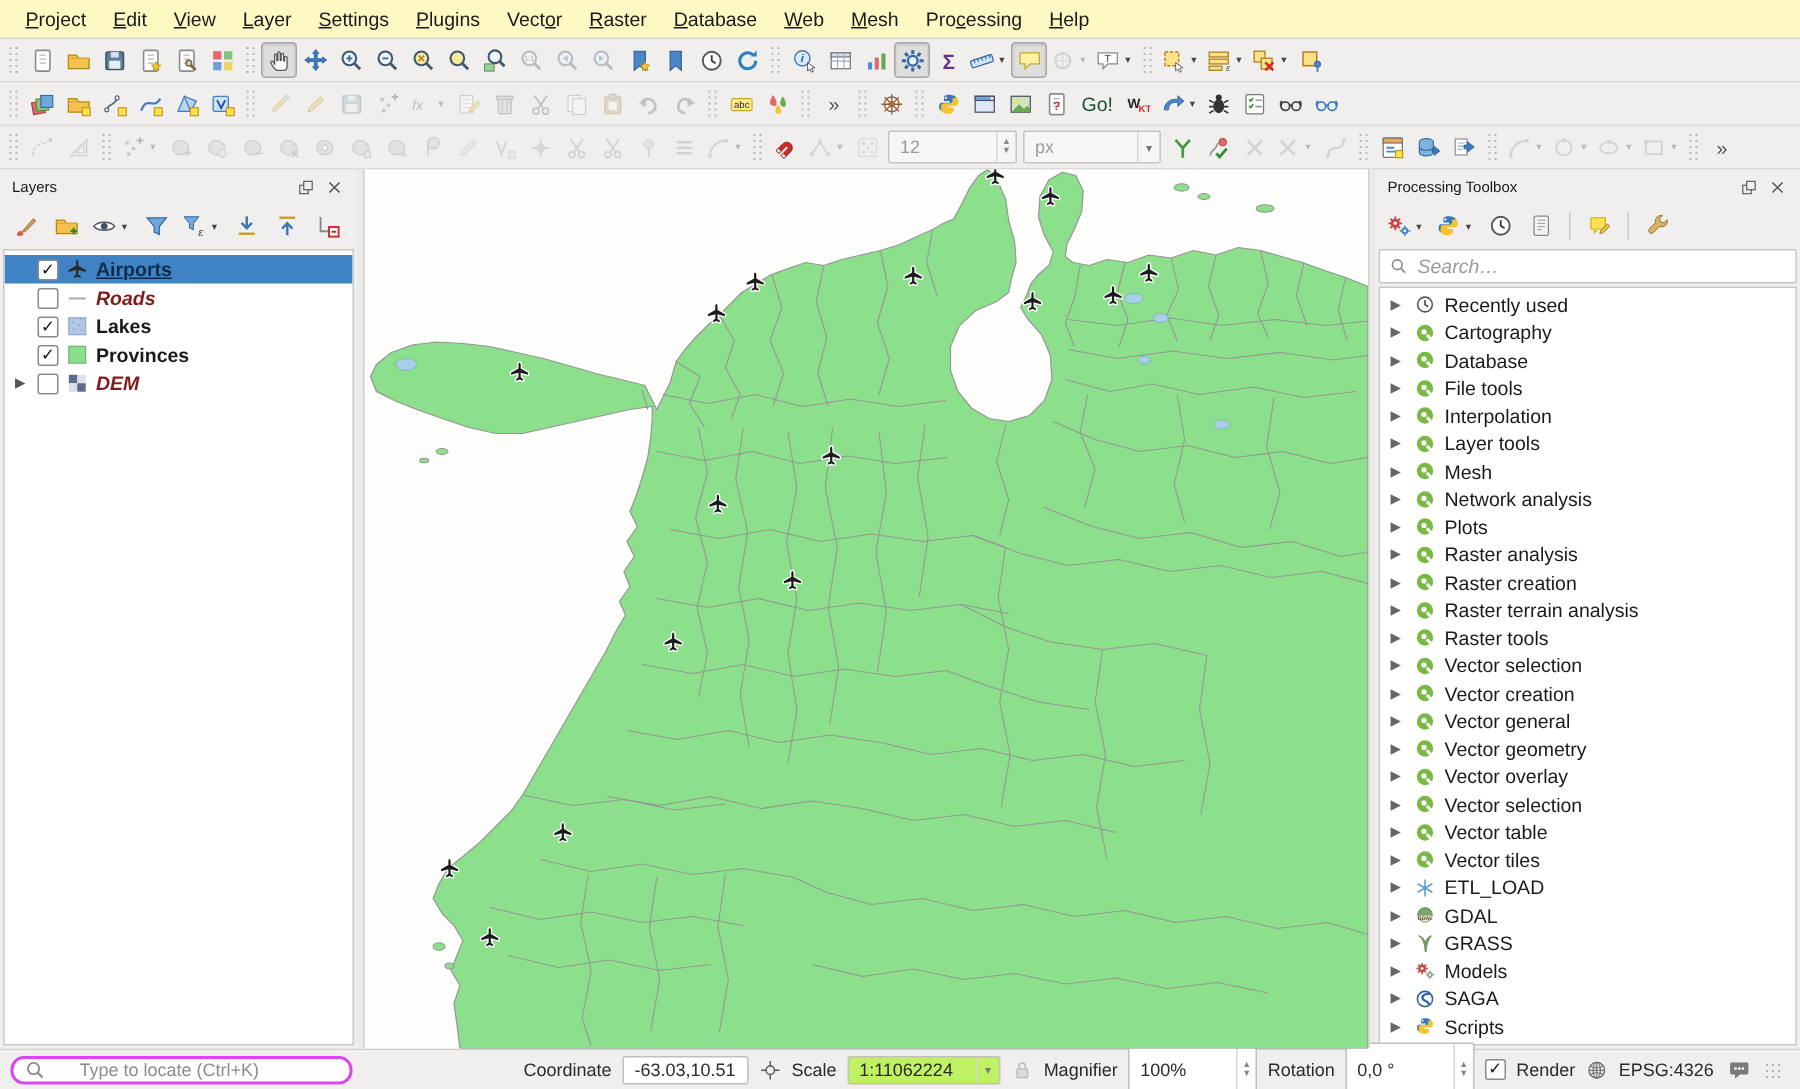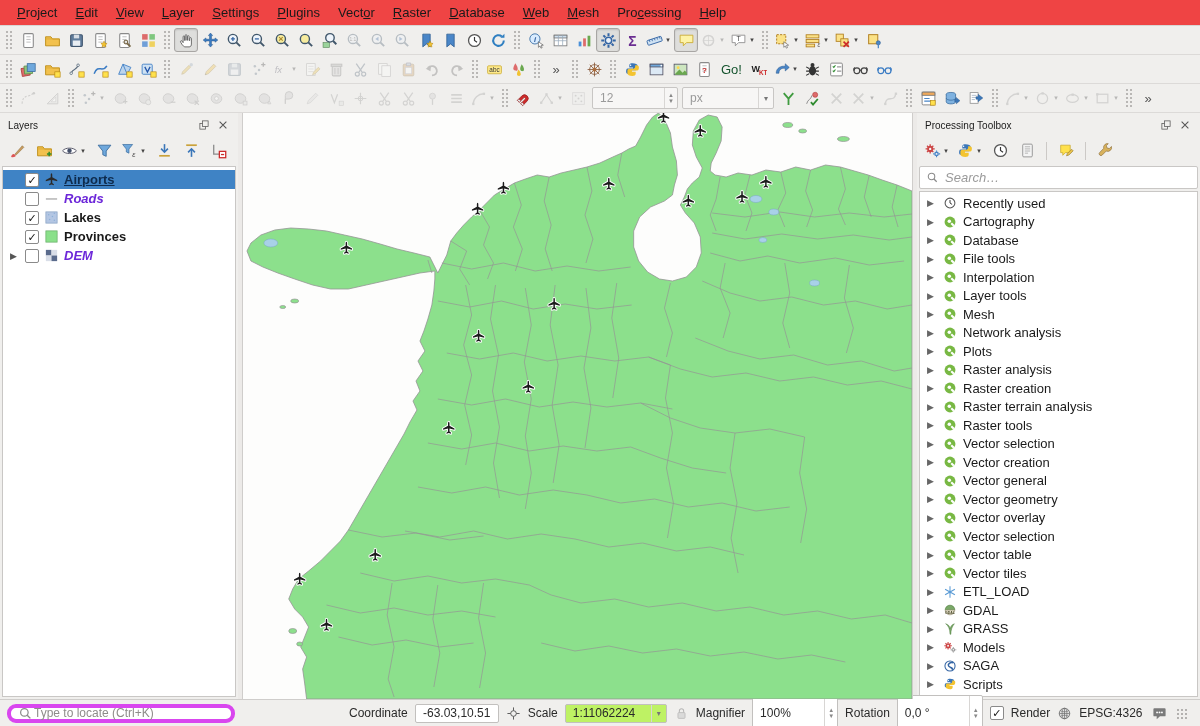--- a/index.html
+++ b/index.html
@@ -1,18 +1,18 @@
 <!DOCTYPE html>
 <html><head>
 <meta charset="utf-8">
 <style>
 *{box-sizing:border-box;margin:0;padding:0}
 html,body{width:1200px;height:726px;overflow:hidden}
 body{font-family:"Liberation Sans","DejaVu Sans",sans-serif;background:#f0efed;color:#1a1a1a}
-.menubar{height:26px;display:flex;align-items:center;padding:0 8px;background:#ef4444;border-bottom:1px solid #d8d6d4;font-size:13px}
+.menubar{height:26px;display:flex;align-items:center;padding:0 8px;background:#fef9c3;border-bottom:1px solid #d8d6d4;font-size:13px}
 .menu-item{padding:3px 9px;border-radius:3px;white-space:nowrap;cursor:default}
 .toolbar{height:29px;display:flex;align-items:center;background:#f0efed;border-bottom:1px solid #dcdad8;padding:0 2px;overflow:hidden}
 .thandle{width:8px;height:20px;margin:0 3px;background-image:radial-gradient(#b9b7b5 30%,transparent 32%);background-size:4px 4px;flex:none}
 .tsep{width:1px;height:18px;background:#ccc9c6;margin:0 4px;flex:none}
 .tbtn{height:24px;min-width:24px;display:flex;align-items:center;justify-content:center;border:1px solid transparent;border-radius:3px;gap:1px;padding:0 1px;flex:none}
 .tbtn.pressed{background:#dededc;border-color:#a8a6a4;box-shadow:inset 0 1px 2px rgba(0,0,0,.14)}
 .tbtn.disabled{opacity:.32}
 .tbtn .txt{font-size:13px;color:#14532d;padding:0 3px;white-space:nowrap}
 .tbtn .chev{font-size:13px;color:#555;padding:0 3px}
 .ddarrow{font-size:7px;color:#444;width:8px;text-align:center}
@@ -33,35 +33,35 @@
 .panel-btn{width:14px;height:14px;display:flex;align-items:center;justify-content:center}
 .panel-btn svg{width:12px;height:12px}
 .panel-toolbar{height:27px;display:flex;align-items:center;padding:0 5px;gap:3px}
 .layer-list{flex:1;background:#fff;border:1px solid #c9c7c5;margin:2px 2px 2px 2px;padding-top:3px;overflow:hidden}
 .layer-row{height:19px;display:flex;align-items:center;font-size:13px;font-weight:bold;padding-left:4px;gap:5px;cursor:default}
 .layer-row .expander{width:13px;font-size:9px;color:#555;text-align:center;flex:none}
 .layer-row.selected{background:#3f83c5}
 .layer-row.selected .layer-label{color:#0e2b4d}
 .layer-row .icon svg{width:15px;height:15px}
 .cb{width:14px;height:14px;background:#fff;border:1px solid #8a8a8a;border-radius:2px;font-size:11px;line-height:12px;text-align:center;color:#111;font-weight:bold;flex:none}
-.dim{color:#6d28d9}
+.dim{color:#7f1d1d}
 .italic{font-style:italic}
 .underline{text-decoration:underline}
 .proc-search{height:23px;margin:2px 2px 0 2px;background:#fff;border:1px solid #c9c7c5;border-radius:2px;display:flex;align-items:center;padding:0 6px;gap:6px}
 .proc-search .icon svg{width:13px;height:13px}
 .proc-search input{border:none;outline:none;flex:1;font-size:13px;font-style:italic;color:#a16207;background:transparent}
 .proc-search input::placeholder{color:#9a9a9a;font-style:italic}
 .toolbox-tree{flex:1;background:#fff;border:1px solid #c9c7c5;margin:2px 2px 2px 2px;overflow:hidden;padding-top:2px}
 .tree-row{height:18.5px;display:flex;align-items:center;gap:6px;padding-left:7px;font-size:13px;cursor:default}
 .tree-row .expander{width:10px;color:#666;font-size:9px;flex:none}
 .tree-row .icon svg{width:14px;height:14px}
 .map-canvas{flex:1;background:#fdfdfc;position:relative;border-left:1px solid #cfcdcb;border-right:1px solid #cfcdcb}
 .map-canvas svg{width:100%;height:100%;display:block}
 .statusbar{height:27px;display:flex;align-items:center;gap:7px;padding:0 7px;background:#f0efed;border-top:1px solid #cfcdcb;font-size:12px;color:#2a2a2a}
-.locator{width:228px;height:19px;background:#fff;border:4px solid #d946ef;border-radius:9px;display:flex;align-items:center;padding:0 7px;gap:1px;flex:none}
+.locator{width:228px;height:19px;background:#fff;border:2px solid #d946ef;border-radius:9px;display:flex;align-items:center;padding:0 7px;gap:22px;flex:none}
 .locator .icon svg{width:12px;height:12px}
 .locator input{border:none;outline:none;flex:1;font-size:12px;color:#444;background:transparent}
 .locator input::placeholder{color:#8e8c8a}
 .sb-spacer{width:100px;flex:none}
 .sb-label{white-space:nowrap}
 .sb-box{height:19px;background:#fff;border:1px solid #c2c0be;border-radius:2px;display:flex;align-items:center;justify-content:center;padding:0 7px;min-width:84px;font-size:12px}
 .sb-combo{height:19px;background:#bef264;border:1px solid #c2c0be;border-radius:2px;display:flex;align-items:center;padding-left:7px;width:102px;justify-content:space-between;font-size:12px}
 .sb-spin{height:36px;background:#fff;border:1px solid #c2c0be;border-radius:2px;display:flex;align-items:center;padding-left:7px;width:86px;justify-content:space-between;font-size:12px}
 .statusbar .icon svg{width:15px;height:15px}
 .crs{font-size:12px}

